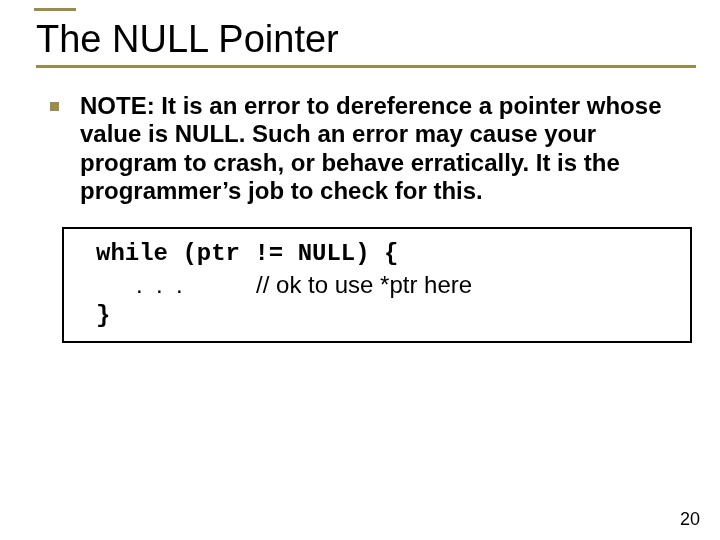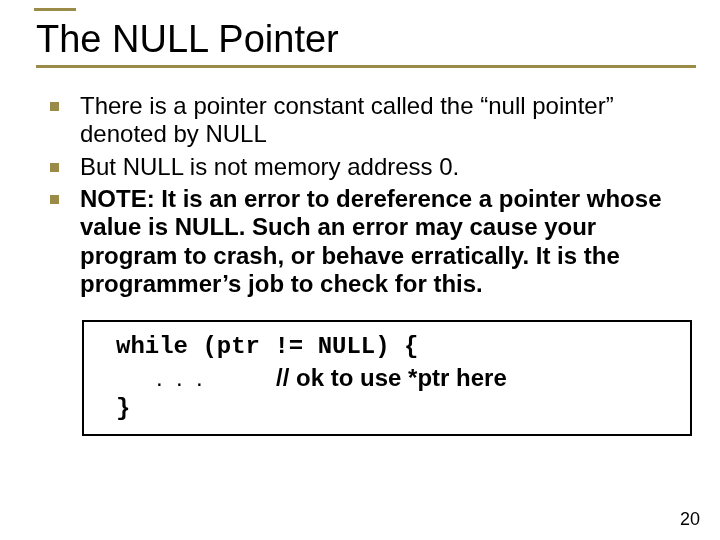--- a/index.html
+++ b/index.html
@@ -71,21 +71,21 @@
     width: 9px;
     height: 9px;
     background: #9a8b49;
   }
   .group2 {
     margin-top: 28px;
     font-weight: bold;
   }
   .codebox {
     margin-top: 22px;
-    margin-left: 36px;
+    margin-left: 16px;
     margin-right: 2px;
     border: 2px solid #000;
     padding: 10px 8px 10px 8px;
     font-size: 24px;
     line-height: 1.28;
   }
   .codebox .line1 {
     font-family: "Courier New", Courier, monospace;
     font-weight: bold;
     white-space: pre;
@@ -93,21 +93,21 @@
   }
   .codebox .line2 {
     white-space: pre;
     padding-left: 24px;
   }
   .dots {
     font-family: Arial, Helvetica, sans-serif;
   }
   .comment {
     font-family: Arial, Helvetica, sans-serif;
-    font-weight: bold;
+    font-weight: normal;
   }
   .codebox .line3 {
     font-family: "Courier New", Courier, monospace;
     font-weight: bold;
     white-space: pre;
     padding-left: 24px;
   }
   .pagenum {
     position: absolute;
     bottom: 10px;
@@ -123,28 +123,20 @@
 
   <div class="top-accent"></div>
 
   <div class="title-wrap">
     <h1 class="title">The  NULL Pointer</h1>
     <div class="title-underline"></div>
   </div>
 
   <div class="body">
 
-    <ul class="bullets">
-      <li>
-        <span>There is a pointer constant called the “null pointer” denoted by NULL</span>
-      </li>
-      <li>
-        <span>But NULL is not memory address 0.</span>
-      </li>
-    </ul>
 
     <ul class="bullets group2">
       <li>
         <span>NOTE:  It is an error to dereference a pointer whose value is NULL.  Such an error may cause your program to crash, or behave erratically.   It is the programmer’s job to check for this.</span>
       </li>
     </ul>
 
     <div class="codebox">
       <div class="line1">while (ptr != NULL) {</div>
       <div class="line2"><span class="dots">      .  .  .           </span><span class="comment">// ok to use *ptr here</span></div>

